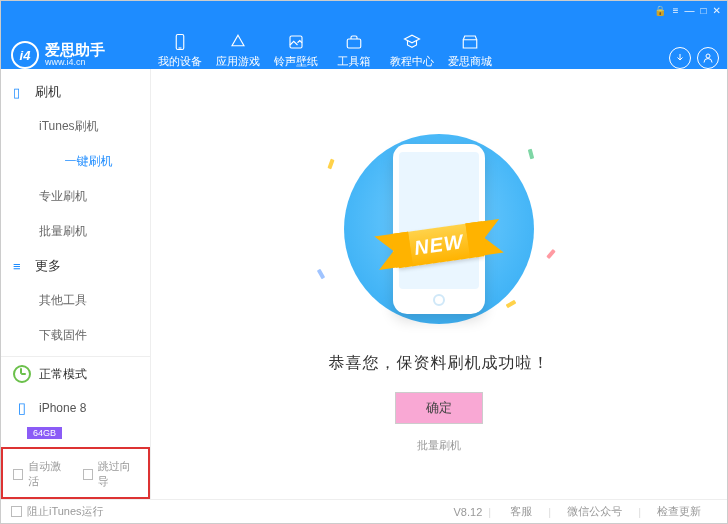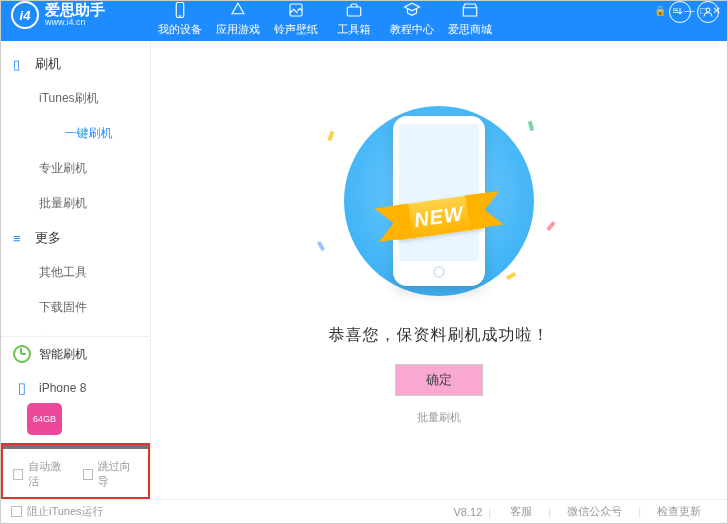--- a/index.html
+++ b/index.html
@@ -1,20 +1,20 @@
 <!DOCTYPE html>
 <html><head>
 <meta charset="utf-8">
 <style>
   * { box-sizing: border-box; margin: 0; padding: 0; }
   body { font-family: "Microsoft YaHei", Arial, sans-serif; font-size: 12px; color: #333; background: #fff; }
   .app { width: 728px; height: 524px; border: 1px solid #ccc; display: flex; flex-direction: column; position: relative; }
 
   
-  .header { height: 40px; background: #1e8cff; display: flex; align-items: flex-start; color: #fff; }
+  .header { height: 68px; background: #1e8cff; display: flex; align-items: flex-end; color: #fff; }
   .logo-block { width: 150px; display: flex; align-items: center; padding-left: 10px; gap: 6px; }
   .logo-circle { width: 28px; height: 28px; border: 2px solid #fff; border-radius: 50%; display: flex; align-items: center; justify-content: center; font-weight: bold; font-size: 13px; font-style: italic; }
   .logo-text-stack { display: flex; flex-direction: column; line-height: 1.1; }
   .logo-title { font-size: 15px; font-weight: bold; }
   .logo-sub { font-size: 9px; opacity: 0.9; }
   .nav { display: flex; flex: 1; }
   .nav-item { width: 58px; display: flex; flex-direction: column; align-items: center; justify-content: center; gap: 3px; font-size: 11px; cursor: pointer; }
   .nav-item.active { background: #0a78ed; }
   .nav-icon { width: 18px; height: 18px; display: flex; align-items: center; justify-content: center; }
   .nav-icon svg { width: 18px; height: 18px; fill: none; stroke: #fff; stroke-width: 1.5; }
@@ -34,23 +34,23 @@
   .side-item.active { color: #1e8cff; text-align: center; }
 
   .side-bottom { border-top: 1px solid #eee; }
   .mode-row, .device-row { display: flex; align-items: center; gap: 8px; padding: 8px 12px; }
   .mode-row .micon { width: 18px; height: 18px; border: 2px solid #6bc04b; border-radius: 50%; position: relative; }
   .mode-row .micon::before, .mode-row .micon::after { content: ""; position: absolute; background: #6bc04b; border-radius: 1px; }
   .mode-row .micon::before { width: 6px; height: 2px; left: 50%; top: 50%; transform-origin: left; transform: translate(-1px,-1px) rotate(-90deg); }
   .mode-row .micon::after { width: 5px; height: 2px; left: 50%; top: 50%; transform: translate(-1px,-1px); }
   .device-row .dicon { color: #1e8cff; font-size: 15px; width: 18px; text-align: center; }
   .device-name { color: #555; }
-  .capacity-badge { display: inline-block; background: #ec4899; color: #fff; font-size: 9px; padding: 11px 6px; border-radius: 5px; margin-left: 26px; margin-top: -2px; margin-bottom: 8px; }
-
-  .checkbox-row { display: flex; align-items: flex-start; gap: 14px; padding: 10px 12px; border-top: 6px solid #737373; }
+  .capacity-badge { display: inline-block; background: #8b5cf6; color: #fff; font-size: 9px; padding: 1px 6px; border-radius: 0; margin-left: 26px; margin-top: -2px; margin-bottom: 8px; }
+
+  .checkbox-row { display: flex; align-items: flex-start; gap: 14px; padding: 10px 12px; border-top: 2px solid #737373; }
   .checkbox-row.red-outline { outline: 2px solid #d33; outline-offset: -2px; }
   .cb { display: flex; align-items: center; gap: 5px; color: #999; cursor: pointer; font-size: 11px; }
   .cb-box { width: 11px; height: 11px; border: 1px solid #bbb; background: #fff; }
 
   
   .main { flex: 1; display: flex; flex-direction: column; align-items: center; padding: 20px; }
   .illus-wrap { width: 260px; height: 200px; margin-top: 40px; position: relative; display: flex; align-items: center; justify-content: center; }
   .big-circle { position: absolute; width: 190px; height: 190px; border-radius: 50%; background: radial-gradient(circle at 50% 45%, #79d0ff 0%, #49b8f8 60%, #2ea7f0 100%); }
   .conf { position: absolute; width: 4px; height: 10px; border-radius: 1px; }
   .phone { position: relative; width: 92px; height: 170px; background: #fff; border-radius: 14px; box-shadow: 0 6px 14px rgba(0,0,0,0.15); display: flex; flex-direction: column; align-items: center; padding: 8px 6px; }
@@ -182,21 +182,21 @@
           <span>更多</span>
         </div>
         <div class="side-item">其他工具</div>
         <div class="side-item">下载固件</div>
         <div class="side-item">高级功能</div>
       </div>
 
       <div class="side-bottom">
         <div class="mode-row">
           <span class="micon"></span>
-          <span>智能刷机</span>
+          <span>正常模式</span>
         </div>
         <div class="device-row">
           <span class="dicon">▯</span>
           <span class="device-name">iPhone 8</span>
         </div>
         <span class="capacity-badge">64GB</span>
 
         <div class="checkbox-row red-outline">
           <label class="cb">
             <span class="cb-box"></span>

